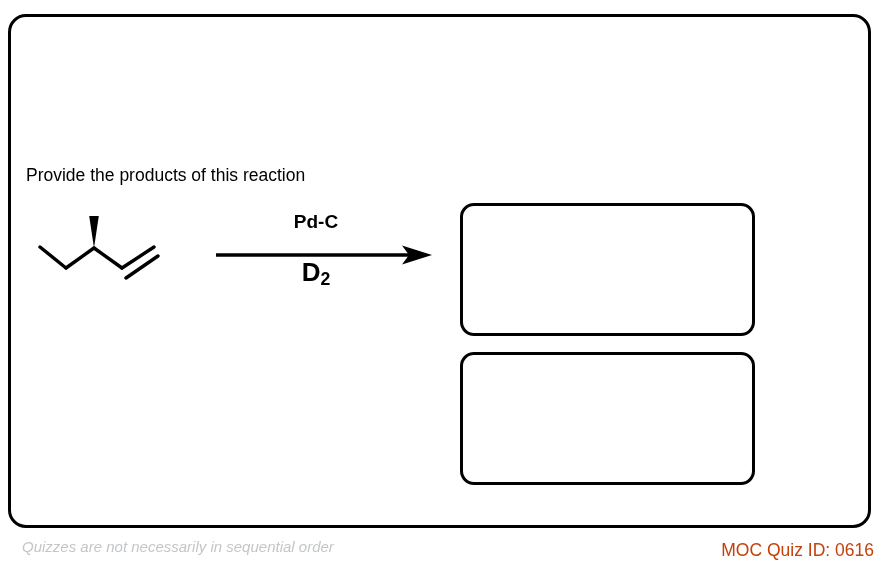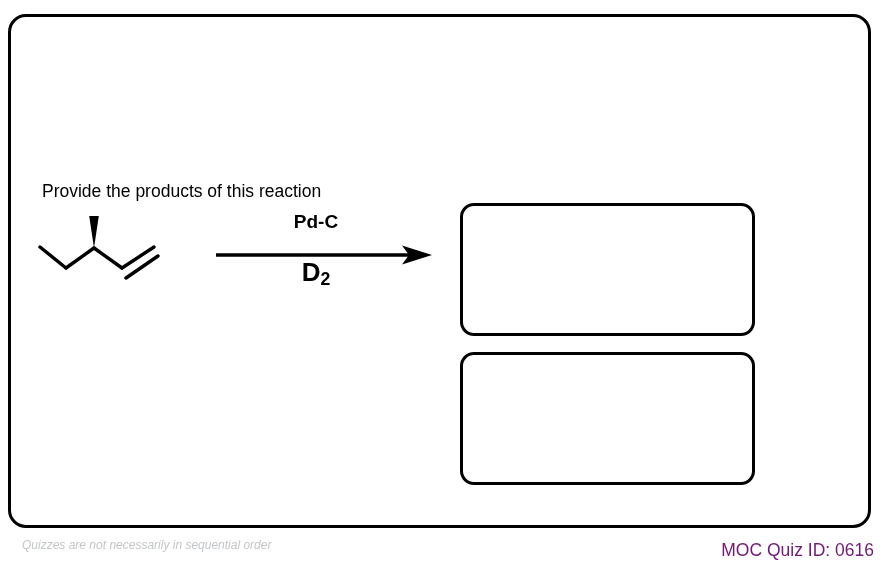--- a/index.html
+++ b/index.html
@@ -23,27 +23,26 @@
     width: 863px;
     height: 514px;
     box-sizing: border-box;
     border: 3px solid #000000;
     border-radius: 18px;
     background: #ffffff;
   }
 
   #prompt-text {
     position: absolute;
-    left: 42px;
+    left: 26px;
     top: 165px;
     font-size: 17.5px;
     line-height: 21px;
     color: #000000;
     white-space: nowrap;
-    margin-top: 16px;
   }
 
   
   #reaction-scheme {
     position: absolute;
     left: 16px;
     top: 190px;
     width: 886px;
     height: 120px;
   }
@@ -98,31 +97,31 @@
     top: 352px;
     width: 295px;
     height: 133px;
   }
 
   
   #footer-note {
     position: absolute;
     left: 22px;
     top: 538px;
-    font-size: 12px;
+    font-size: 15px;
     font-style: italic;
     color: #c3c6c9;
     white-space: nowrap;
   }
   #footer-quiz-id {
     position: absolute;
     right: 12px;
     top: 540px;
     font-size: 17.5px;
-    color: #701a75;
+    color: #c2410c;
     white-space: nowrap;
   }
 </style>
 </head>
 <body>
 
 <div id="quiz-card"></div>
 
 <div id="prompt-text">Provide the products of this reaction</div>
 

